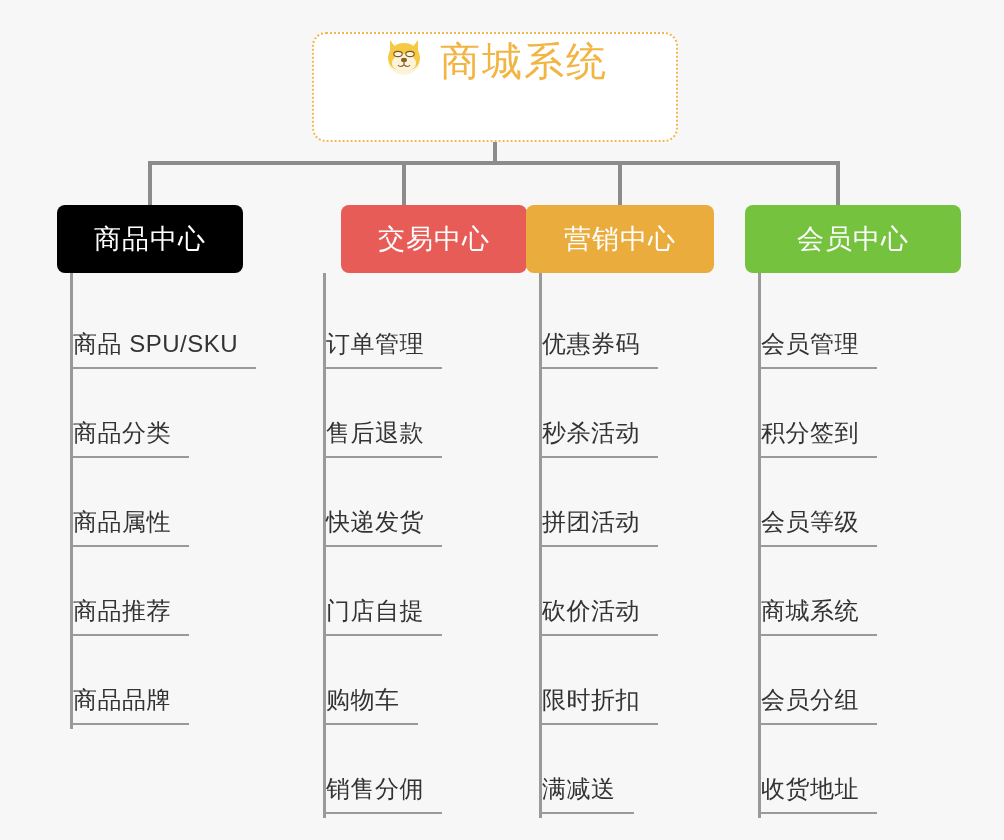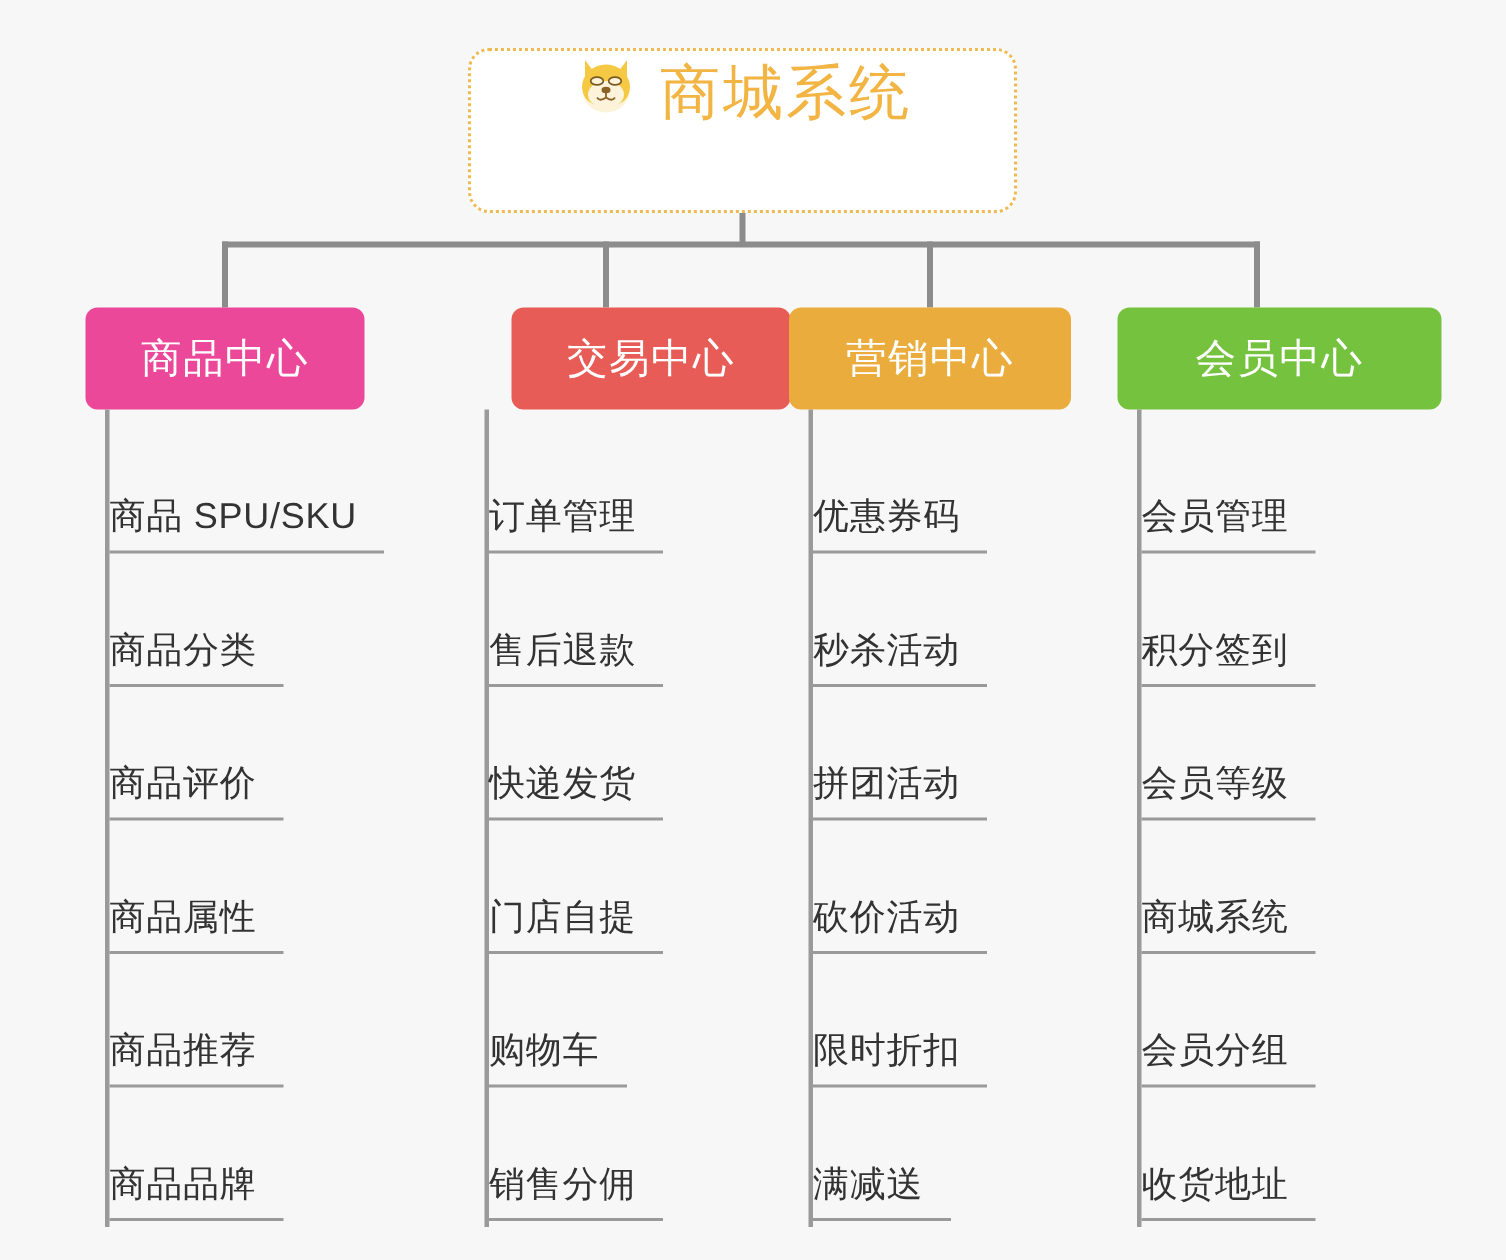--- a/index.html
+++ b/index.html
@@ -161,32 +161,29 @@
   </div>
 
   <div class="conn conn-v-root"></div>
   <div class="conn conn-bus"></div>
   <div class="conn conn-drop d1"></div>
   <div class="conn conn-drop d2"></div>
   <div class="conn conn-drop d3"></div>
   <div class="conn conn-drop d4"></div>
 
   <div class="column c1">
-    <div class="cat-box" style="background:#ec4899">
+    <div class="cat-box" style="background:#000000">
       <span>商品中心</span>
     </div>
     <div class="leaf-list">
       <div class="leaf-item">
           <span class="leaf-label">商品 SPU/SKU</span>
         </div>
       <div class="leaf-item">
           <span class="leaf-label">商品分类</span>
-        </div>
-      <div class="leaf-item">
-          <span class="leaf-label">商品评价</span>
         </div>
       <div class="leaf-item">
           <span class="leaf-label">商品属性</span>
         </div>
       <div class="leaf-item">
           <span class="leaf-label">商品推荐</span>
         </div>
       <div class="leaf-item">
           <span class="leaf-label">商品品牌</span>
         </div>

